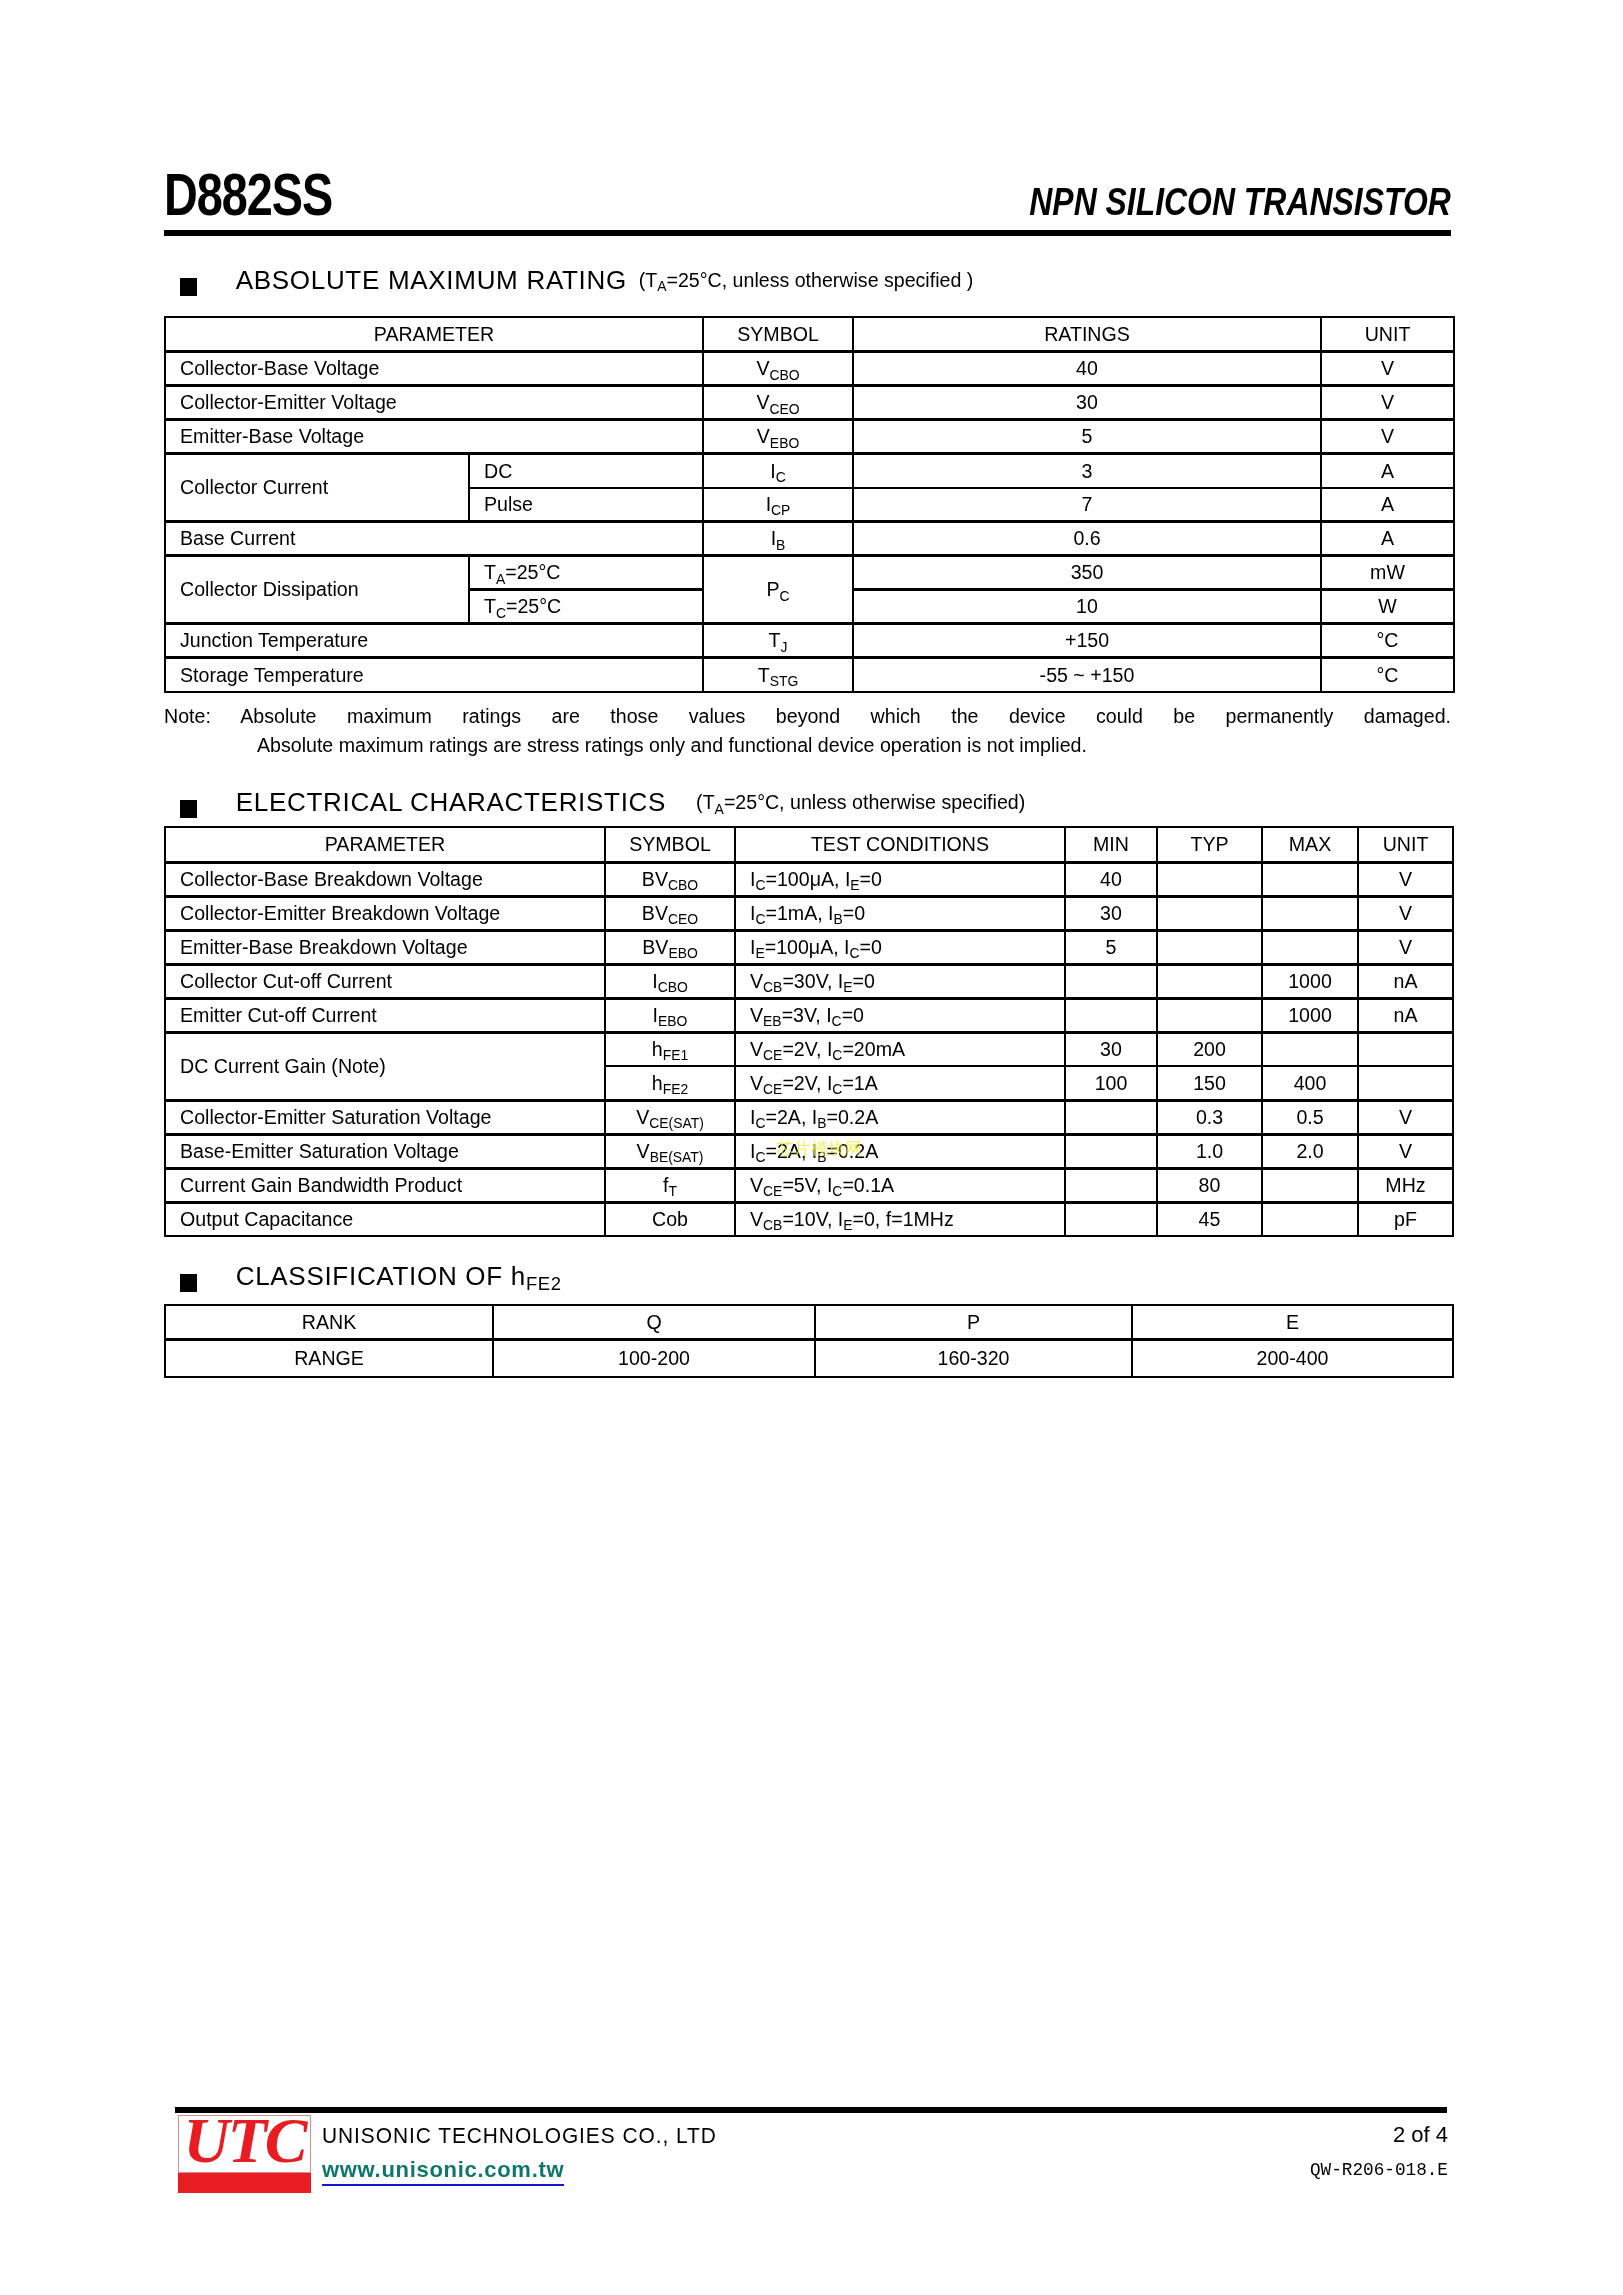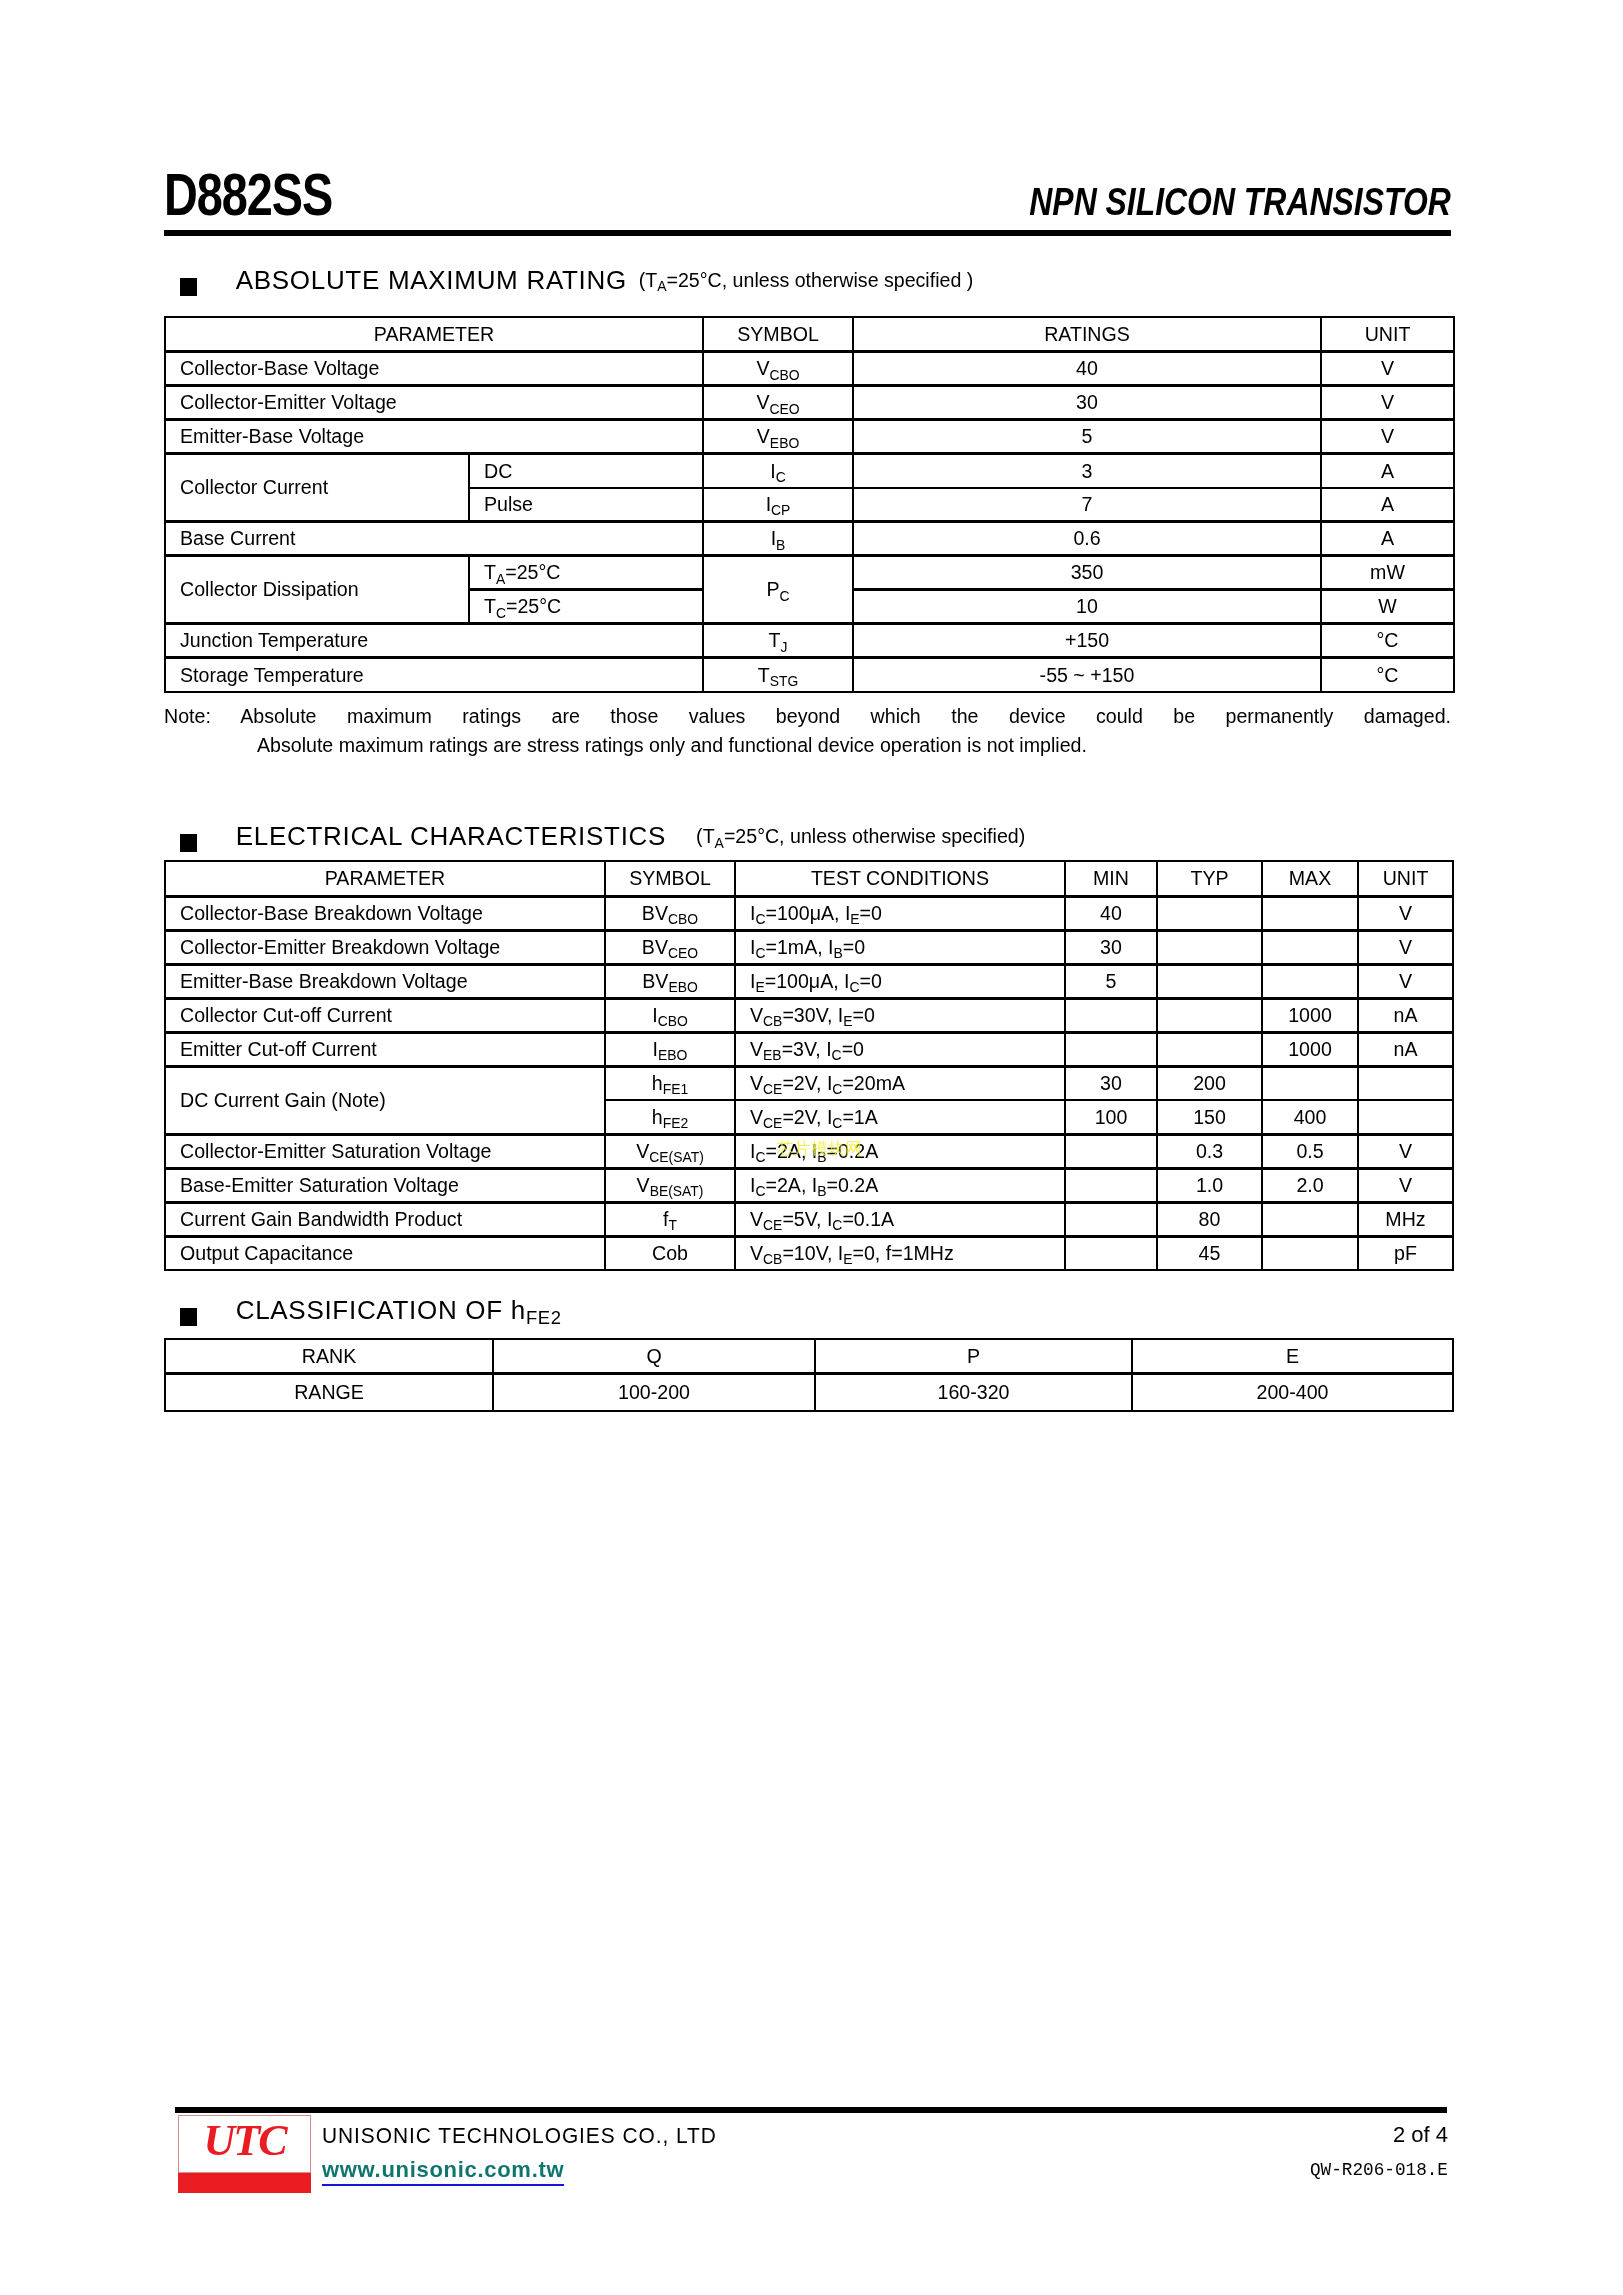--- a/index.html
+++ b/index.html
@@ -72,21 +72,21 @@
     font-size: 26px;
     letter-spacing: 0.7px;
     line-height: 31px;
   }
   .sec-cond {
     font-size: 19.6px;
     line-height: 31px;
     letter-spacing: 0;
   }
   .sec-head.abs  .sec-cond { margin-left: 11.8px; }
-  .sec-head.elec .sec-cond { margin-left: 30px; margin-top: 34px; }
+  .sec-head.elec .sec-cond { margin-left: 30px; }
   
   table {
     border-collapse: collapse;
     table-layout: fixed;
     width: 1287px;
     border: 2.6px solid #000;
   }
   th, td {
     border: 2px solid #000;
     font-size: 19.6px;
@@ -161,21 +161,21 @@
     border: 1.3px solid #d98c8c;
     display: flex;
     align-items: center;
     justify-content: center;
     overflow: hidden;
   }
   .logo-text {
     font-family: "Liberation Serif", serif;
     font-style: italic;
     font-weight: bold;
-    font-size: 44px;
+    font-size: 64px;
     line-height: 1;
     letter-spacing: -2px;
     padding-bottom: 6.5px;
   }
   .logo-bar { height: 19.6px; }
   .footer-company {
     position: absolute;
     left: 322px;
     top: 2123px;
     font-size: 22px;

